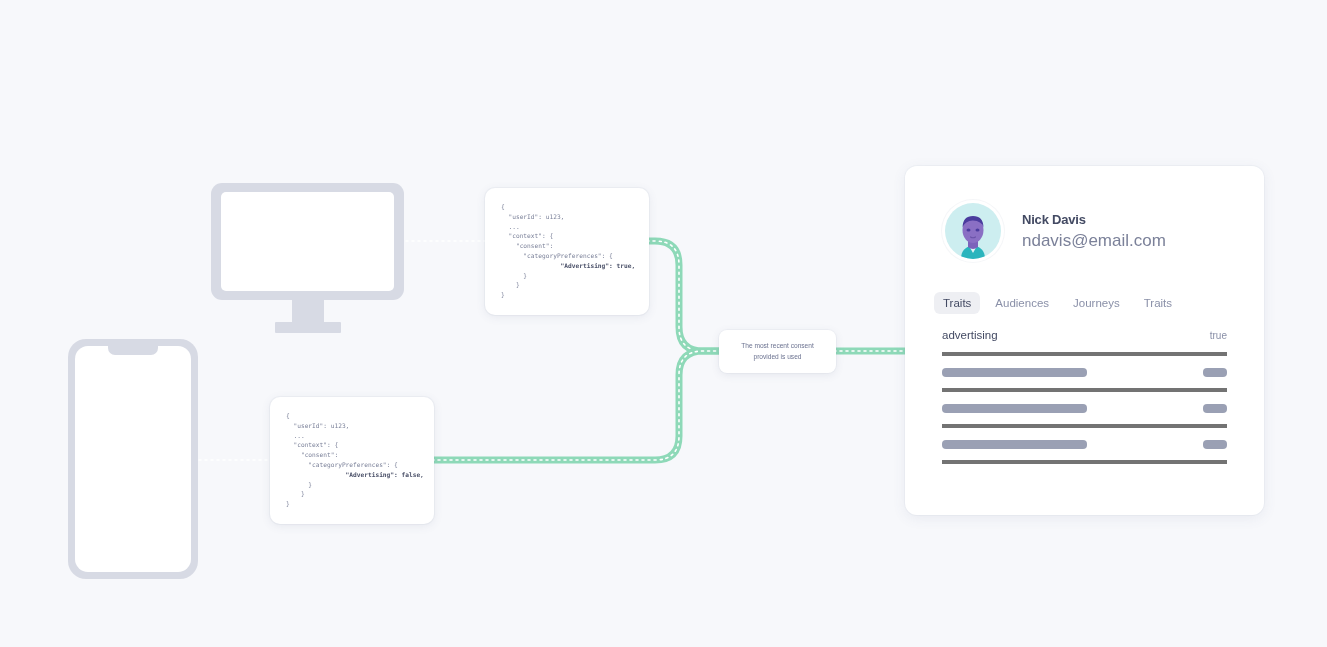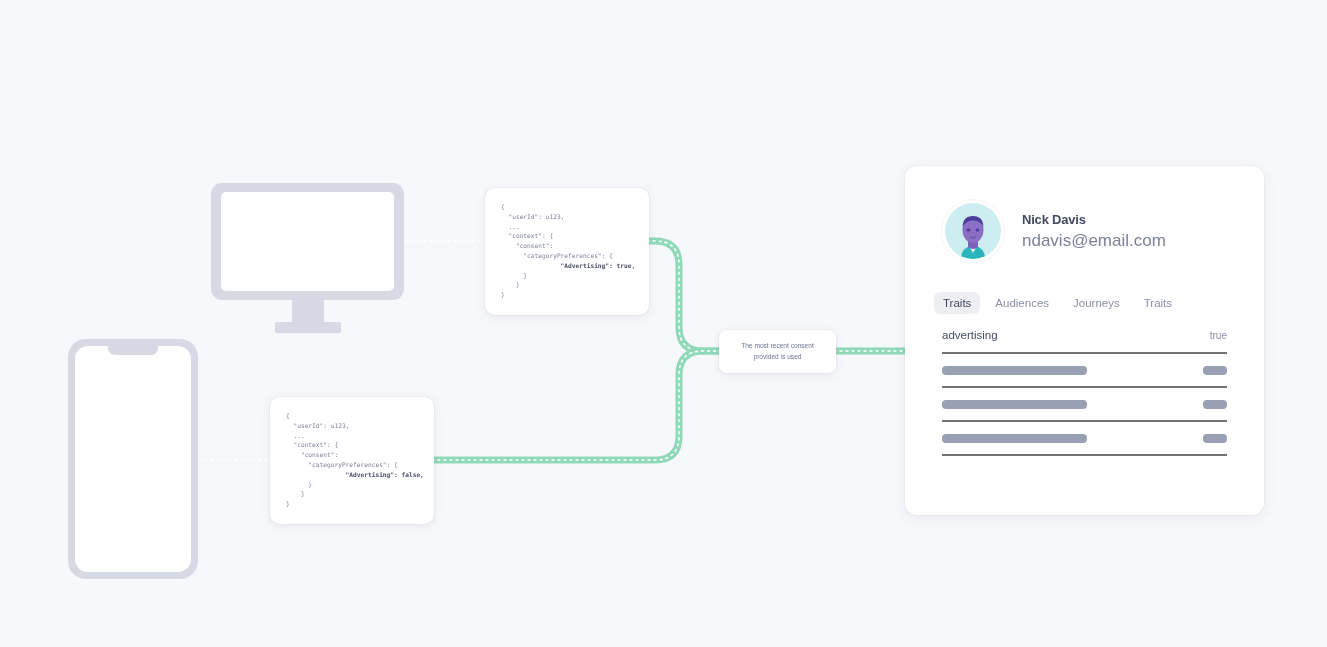--- a/index.html
+++ b/index.html
@@ -223,21 +223,21 @@
   .tab.active {
     background: #eeeff3;
     color: #434a63;
   }
 
   .trait-row {
     display: flex;
     align-items: center;
     justify-content: space-between;
     padding: 12px 0 11px 0;
-    border-bottom: 2px solid #737373;
+    border-bottom: 4px solid #737373;
   }
   .trait-row:first-of-type {
     padding-top: 15px;
   }
   .trait-key {
     font-size: 11.5px;
     color: #434a63;
   }
   .trait-val {
     font-size: 10px;

